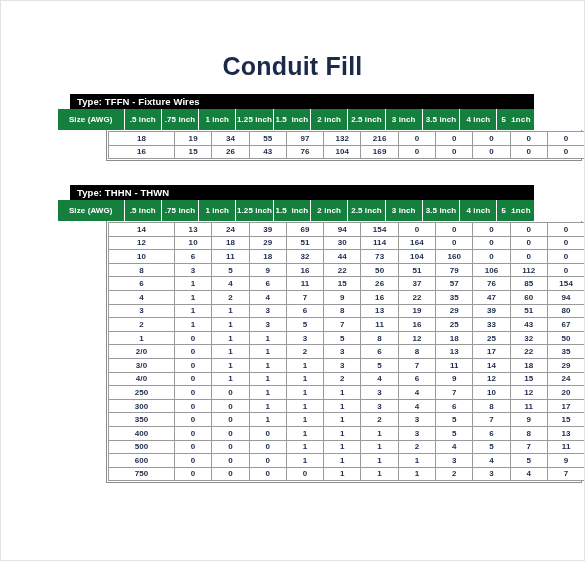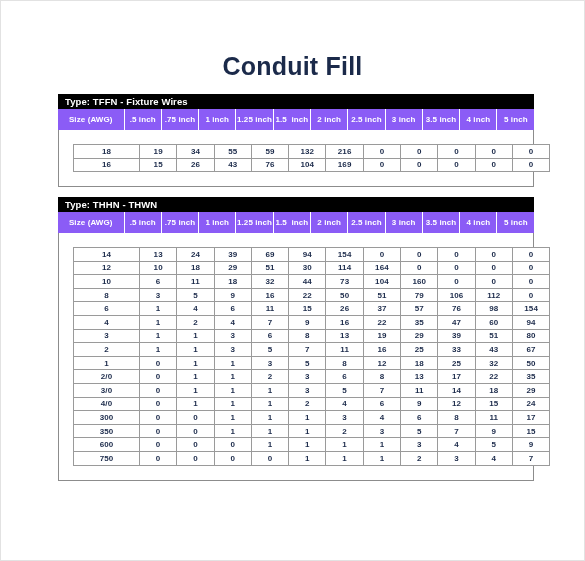--- a/index.html
+++ b/index.html
@@ -31,76 +31,78 @@
     padding-top: 53px;
     line-height: 1;
   }
 
   .table-wrap {
     position: absolute;
     left: 57px;
     width: 476px;
   }
   #tbl-tffn { top: 93px; }
-  #tbl-thhn { top: 196px; }
+  #tbl-thhn { top: 184px; }
 
   .tbl-caption {
     background: #000000;
     color: #ffffff;
     font-size: 9.5px;
     font-weight: bold;
     height: 15px;
     line-height: 15px;
     padding-left: 7px;
     box-sizing: border-box;
     letter-spacing: 0.1px;
+    margin-left: 12px;
   }
 
   table.fill {
     border-collapse: collapse;
     table-layout: fixed;
     width: 476px;
     border-spacing: 0;
   }
   table.fill thead th {
-    background: #8b5cf6;
+    background: #15803d;
     color: #ffffff;
     font-size: 8px;
     font-weight: bold;
     height: 21px;
     text-align: center;
     vertical-align: middle;
     border-left: 1px solid #ffffff;
     border-right: 1px solid #ffffff;
     padding: 0;
     white-space: pre;
     letter-spacing: 0.1px;
   }
   table.fill thead th:first-child { border-left: none; }
-  table.fill thead th:last-child { border-right: none; }
+  table.fill thead th:last-child { border-right: none; font-family: Liberation Mono, monospace; }
 
   table.fill tbody td {
     font-size: 8px;
     font-weight: bold;
     color: #1b2a4a;
     text-align: center;
     vertical-align: middle;
     height: 12.6px;
     border: 1px solid #9a9a9a;
     padding: 0;
     background: #ffffff;
     letter-spacing: 0.1px;
   }
   .tbl-body-frame {
     border: 1px solid #8c8c8c;
     border-top: none;
     box-sizing: border-box;
     width: 476px;
-    padding: 14px;
+    padding: 1px;
     background: #ffffff;
+    margin-left: 48px;
   }
   .tbl-body-frame table.fill { width: 472px; }
 
   
   col.c-size { width: 66px; }
   col.c-std  { width: 37.3px; }
 </style>
 </head>
 <body>
 
@@ -157,21 +159,21 @@
             <col class="c-std">
             <col class="c-std">
             <col class="c-std">
         </colgroup>
         <tbody id="body-tffn">
             <tr>
               <td>18</td>
               <td>19</td>
               <td>34</td>
               <td>55</td>
-              <td>59</td>
+              <td>97</td>
               <td>132</td>
               <td>216</td>
               <td>0</td>
               <td>0</td>
               <td>0</td>
               <td>0</td>
               <td>0</td>
             </tr>
             <tr>
               <td>16</td>
@@ -303,21 +305,21 @@
               <td>6</td>
               <td>1</td>
               <td>4</td>
               <td>6</td>
               <td>11</td>
               <td>15</td>
               <td>26</td>
               <td>37</td>
               <td>57</td>
               <td>76</td>
-              <td>98</td>
+              <td>85</td>
               <td>154</td>
             </tr>
             <tr>
               <td>4</td>
               <td>1</td>
               <td>2</td>
               <td>4</td>
               <td>7</td>
               <td>9</td>
               <td>16</td>
@@ -405,20 +407,34 @@
               <td>1</td>
               <td>2</td>
               <td>4</td>
               <td>6</td>
               <td>9</td>
               <td>12</td>
               <td>15</td>
               <td>24</td>
             </tr>
             <tr>
+              <td>250</td>
+              <td>0</td>
+              <td>0</td>
+              <td>1</td>
+              <td>1</td>
+              <td>1</td>
+              <td>3</td>
+              <td>4</td>
+              <td>7</td>
+              <td>10</td>
+              <td>12</td>
+              <td>20</td>
+            </tr>
+            <tr>
               <td>300</td>
               <td>0</td>
               <td>0</td>
               <td>1</td>
               <td>1</td>
               <td>1</td>
               <td>3</td>
               <td>4</td>
               <td>6</td>
               <td>8</td>
@@ -431,20 +447,48 @@
               <td>0</td>
               <td>1</td>
               <td>1</td>
               <td>1</td>
               <td>2</td>
               <td>3</td>
               <td>5</td>
               <td>7</td>
               <td>9</td>
               <td>15</td>
+            </tr>
+            <tr>
+              <td>400</td>
+              <td>0</td>
+              <td>0</td>
+              <td>0</td>
+              <td>1</td>
+              <td>1</td>
+              <td>1</td>
+              <td>3</td>
+              <td>5</td>
+              <td>6</td>
+              <td>8</td>
+              <td>13</td>
+            </tr>
+            <tr>
+              <td>500</td>
+              <td>0</td>
+              <td>0</td>
+              <td>0</td>
+              <td>1</td>
+              <td>1</td>
+              <td>1</td>
+              <td>2</td>
+              <td>4</td>
+              <td>5</td>
+              <td>7</td>
+              <td>11</td>
             </tr>
             <tr>
               <td>600</td>
               <td>0</td>
               <td>0</td>
               <td>0</td>
               <td>1</td>
               <td>1</td>
               <td>1</td>
               <td>1</td>

